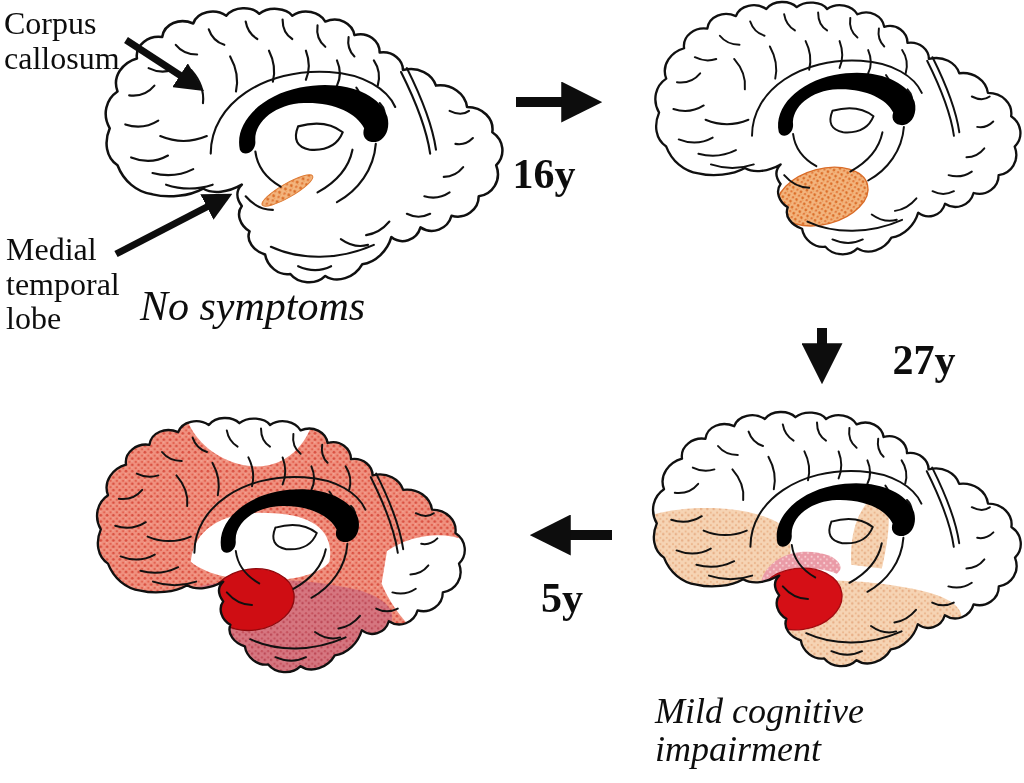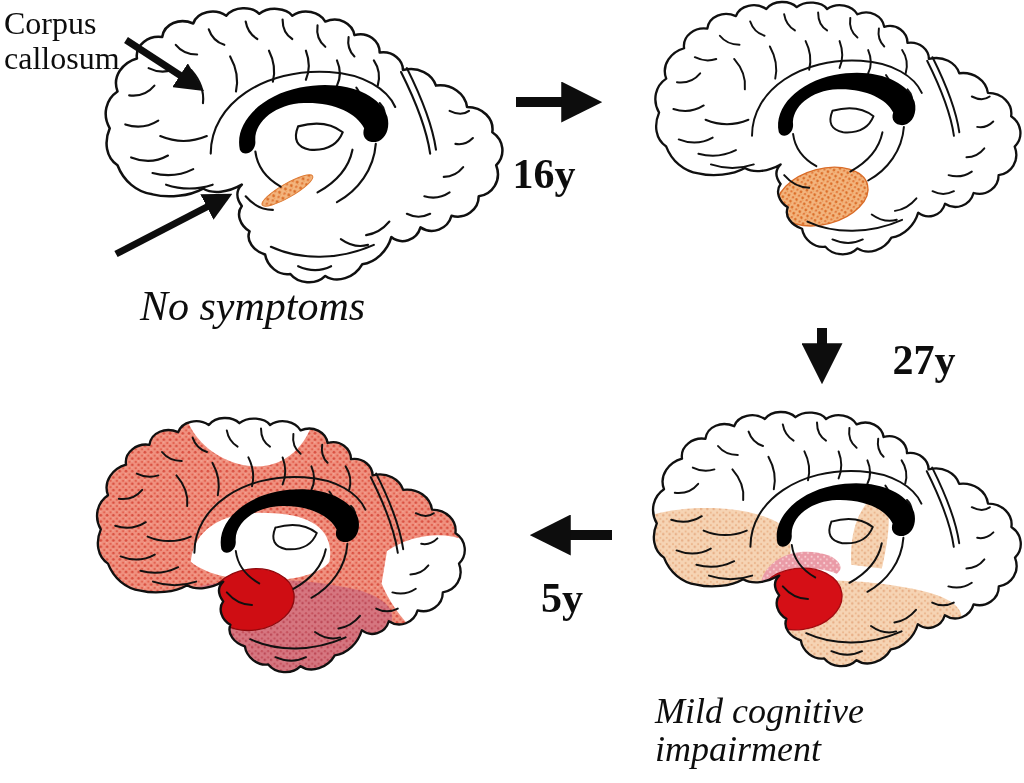--- a/index.html
+++ b/index.html
@@ -162,20 +162,23 @@
     </defs>
     <line x1="126" y1="40" x2="198" y2="87" stroke="#0d0d0d" stroke-width="7" marker-end="url(#ah)"></line>
     <line x1="116" y1="254" x2="226" y2="197" stroke="#0d0d0d" stroke-width="7" marker-end="url(#ah)"></line>
     <line x1="516" y1="102" x2="592" y2="102" stroke="#0d0d0d" stroke-width="10" marker-end="url(#ah)"></line>
     <line x1="822" y1="328" x2="822" y2="374" stroke="#0d0d0d" stroke-width="10" marker-end="url(#ah)"></line>
     <line x1="612" y1="535" x2="540" y2="535" stroke="#0d0d0d" stroke-width="10" marker-end="url(#ah)"></line>
   </svg>
 
   <div class="label anno" style="left:4px;top:6px;">Corpus
 callosum</div>
+  <div class="label anno" style="left:6px;top:232px;">Medial
+temporal
+lobe</div>
 
   <div class="label caption" style="left:140px;top:284px;width:300px;">No symptoms</div>
   <div class="label caption" style="left:655px;top:693px;width:370px;font-size:36px;">Mild cognitive
 impairment</div>
 
   <div class="label yrs" style="left:484px;top:128px;width:120px;margin-top:24px;">16y</div>
   <div class="label yrs" style="left:864px;top:338px;width:120px;">27y</div>
   <div class="label yrs" style="left:512px;top:576px;width:100px;">5y</div>
 </div>
 

